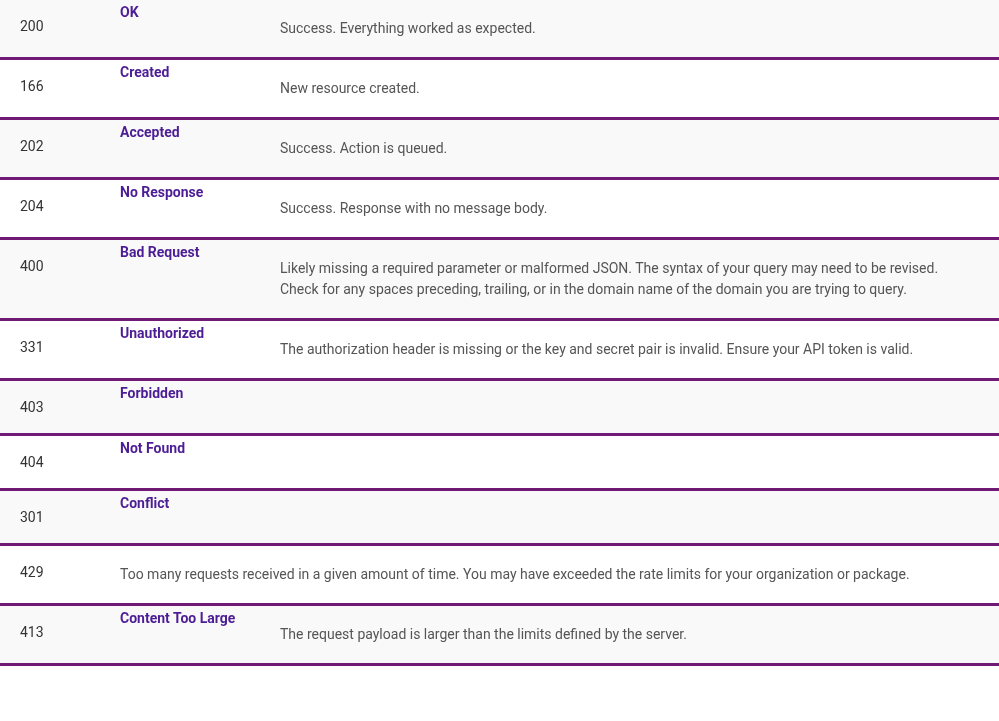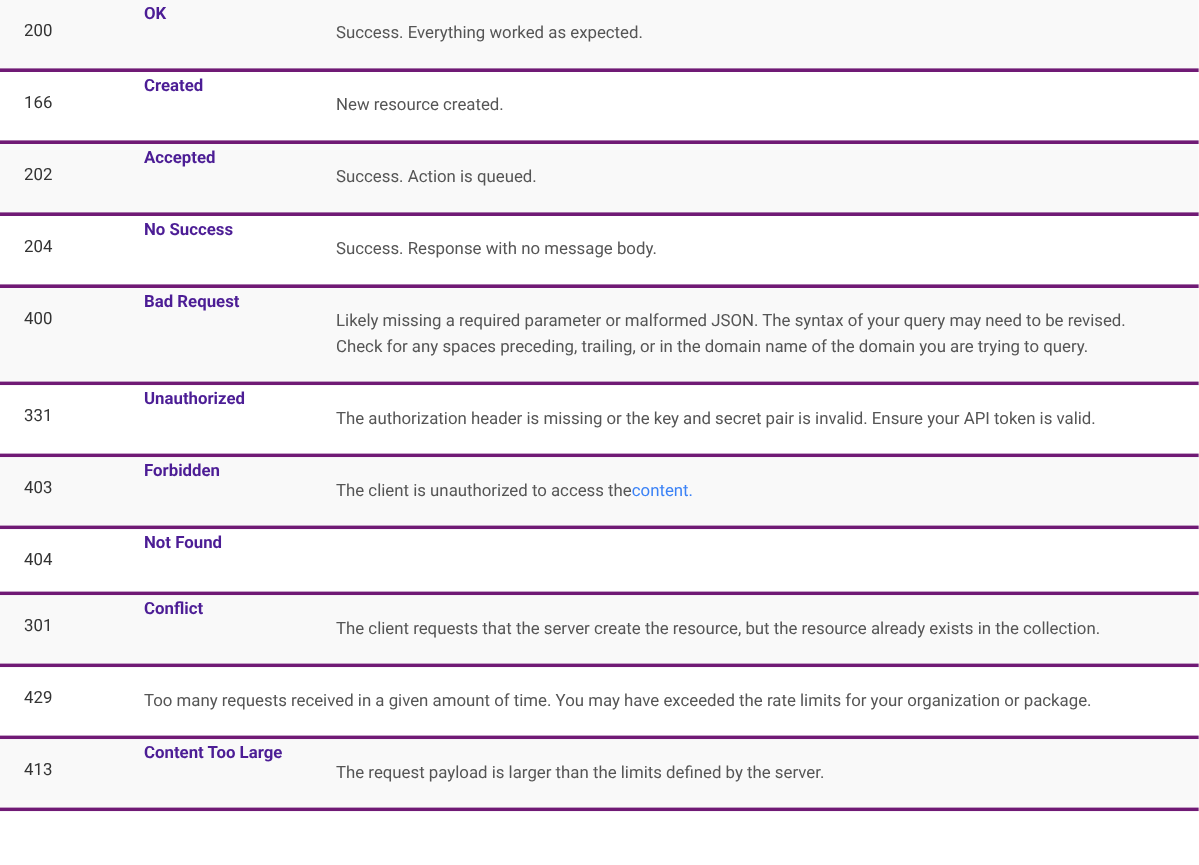--- a/index.html
+++ b/index.html
@@ -85,46 +85,44 @@
       <div class="col-name">Created</div>
       <div class="col-description">New resource created.</div>
     </div>
     <div class="table-row">
       <div class="col-code">202</div>
       <div class="col-name">Accepted</div>
       <div class="col-description">Success. Action is queued.</div>
     </div>
     <div class="table-row">
       <div class="col-code">204</div>
-      <div class="col-name">No Success</div>
+      <div class="col-name">No Response</div>
       <div class="col-description">Success. Response with no message body.</div>
     </div>
     <div class="table-row">
       <div class="col-code">400</div>
       <div class="col-name">Bad Request</div>
       <div class="col-description">Likely missing a required parameter or malformed JSON. The syntax of your query may need to be revised. Check for any spaces preceding, trailing, or in the domain name of the domain you are trying to query.</div>
     </div>
     <div class="table-row">
       <div class="col-code">331</div>
       <div class="col-name">Unauthorized</div>
       <div class="col-description">The authorization header is missing or the key and secret pair is invalid. Ensure your API token is valid.</div>
     </div>
     <div class="table-row">
       <div class="col-code">403</div>
       <div class="col-name">Forbidden</div>
-      <div class="col-description">The client is unauthorized to access the <a class="link-text" href="#">content.</a></div>
     </div>
     <div class="table-row">
       <div class="col-code">404</div>
       <div class="col-name">Not Found</div>
     </div>
     <div class="table-row">
       <div class="col-code">301</div>
       <div class="col-name">Conflict</div>
-      <div class="col-description">The client requests that the server create the resource, but the resource already exists in the collection.</div>
     </div>
     <div class="table-row">
       <div class="col-code">429</div>
       <div class="col-description">Too many requests received in a given amount of time. You may have exceeded the rate limits for your organization or package.</div>
     </div>
     <div class="table-row">
       <div class="col-code">413</div>
       <div class="col-name">Content Too Large</div>
       <div class="col-description">The request payload is larger than the limits defined by the server.</div>
     </div>

